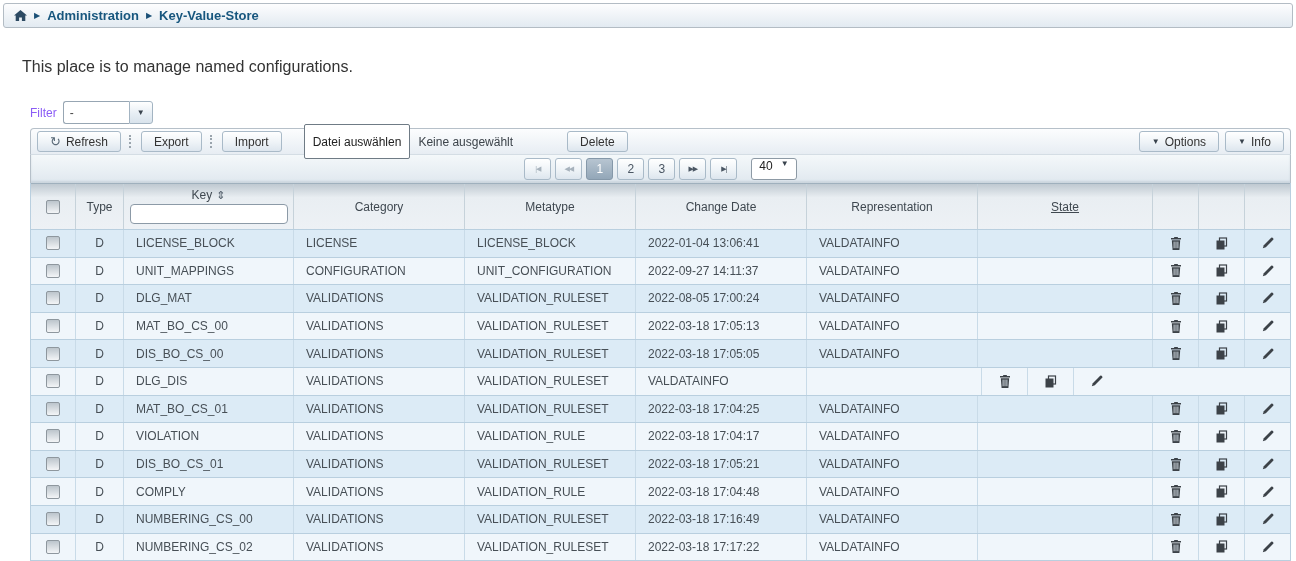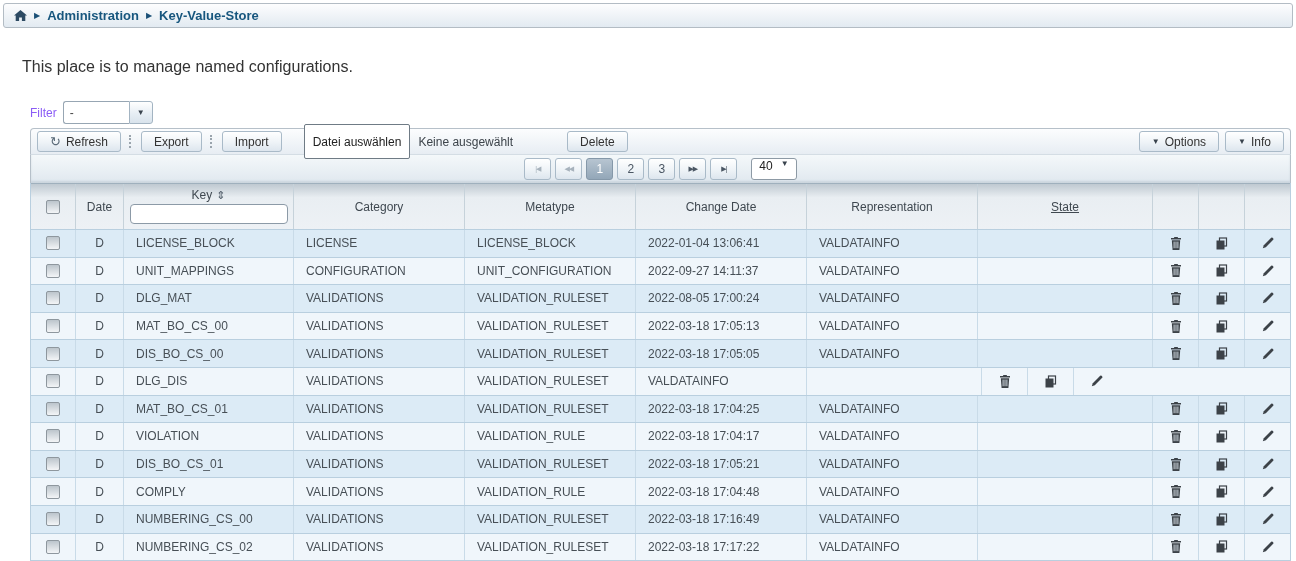--- a/index.html
+++ b/index.html
@@ -161,21 +161,21 @@
       <span>40</span>
       <span class="caret">▼</span>
     </span>
   </div>
 
   <div class="tbl">
     <div class="thead">
       <div class="th c-check">
         <span class="cb"></span>
       </div>
-      <div class="th c-type">Date</div>
+      <div class="th c-type">Type</div>
       <div class="th c-key">
         <span class="keyhead">
           <span>Key</span>
           <span class="sorticon">⇕</span>
         </span>
         <input class="keyfilter" value="" style="">
       </div>
       <div class="th c-cat">Category</div>
       <div class="th c-meta">Metatype</div>
       <div class="th c-date">Change Date</div>

